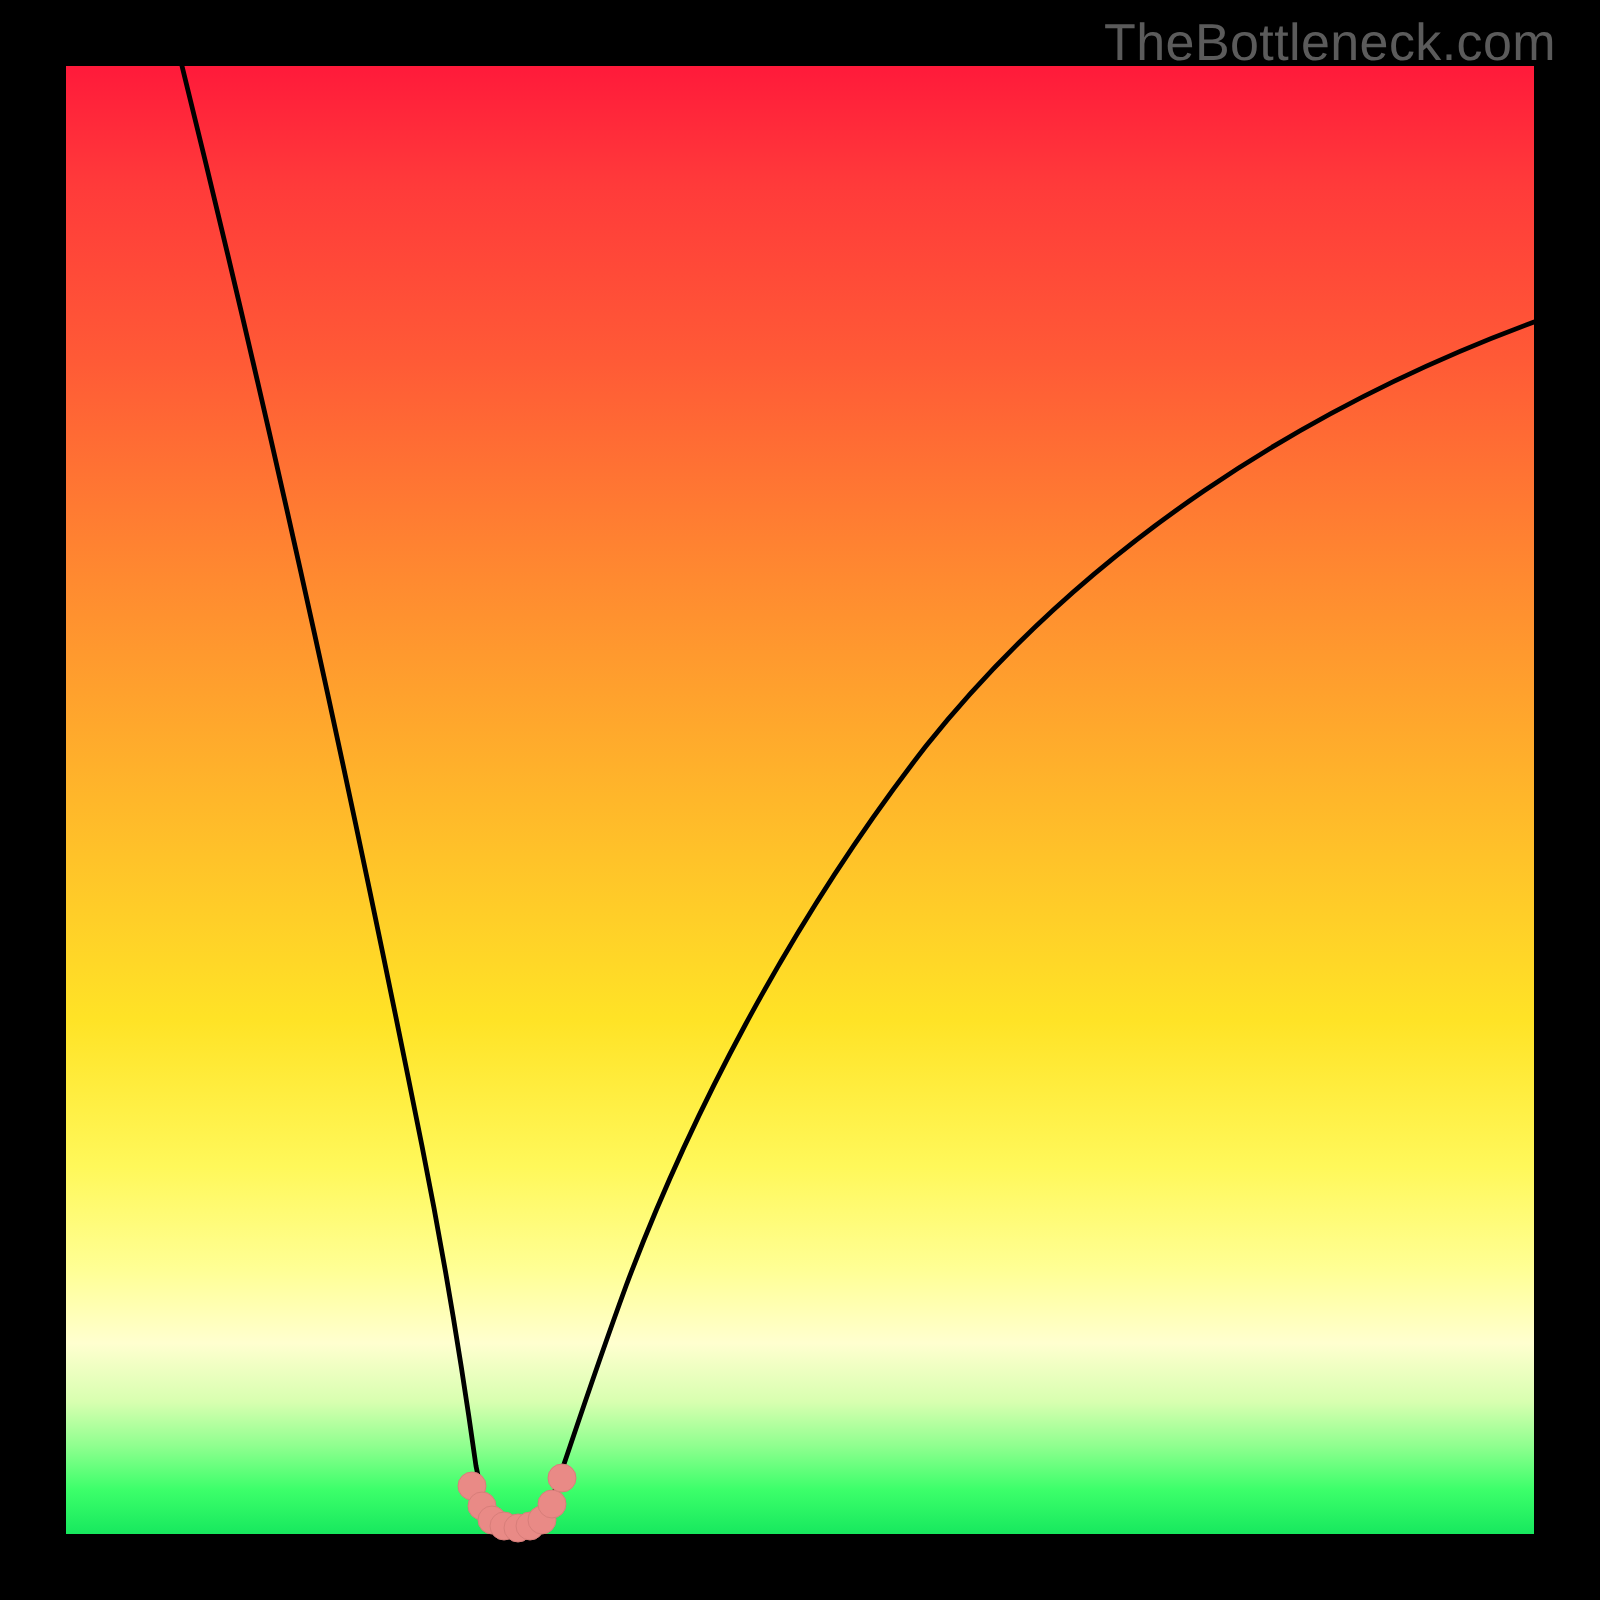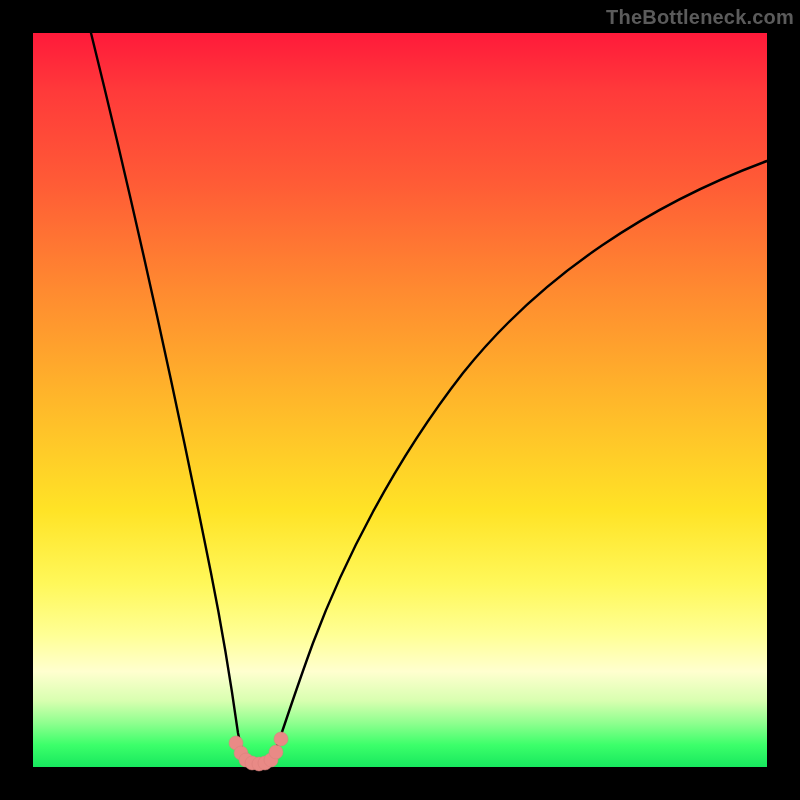--- a/index.html
+++ b/index.html
@@ -36,23 +36,23 @@
       #ffffcf 87%,
       #d8ffb0 91%,
       #8fff8f 94%,
       #3cff6a 97%,
       #17e85e 100%
     );
   }
   .watermark {
     position: absolute;
     top: 6px;
-    right: 6px;
-    font-size: 20px;
-    font-weight: 700;
+    right: 22px;
+    font-size: 26px;
+    font-weight: 400;
     color: #5b5b5b;
     letter-spacing: 0.2px;
     user-select: none;
   }
   svg.curves {
     position: absolute;
     left: 33px;
     top: 33px;
     width: 734px;
     height: 734px;

